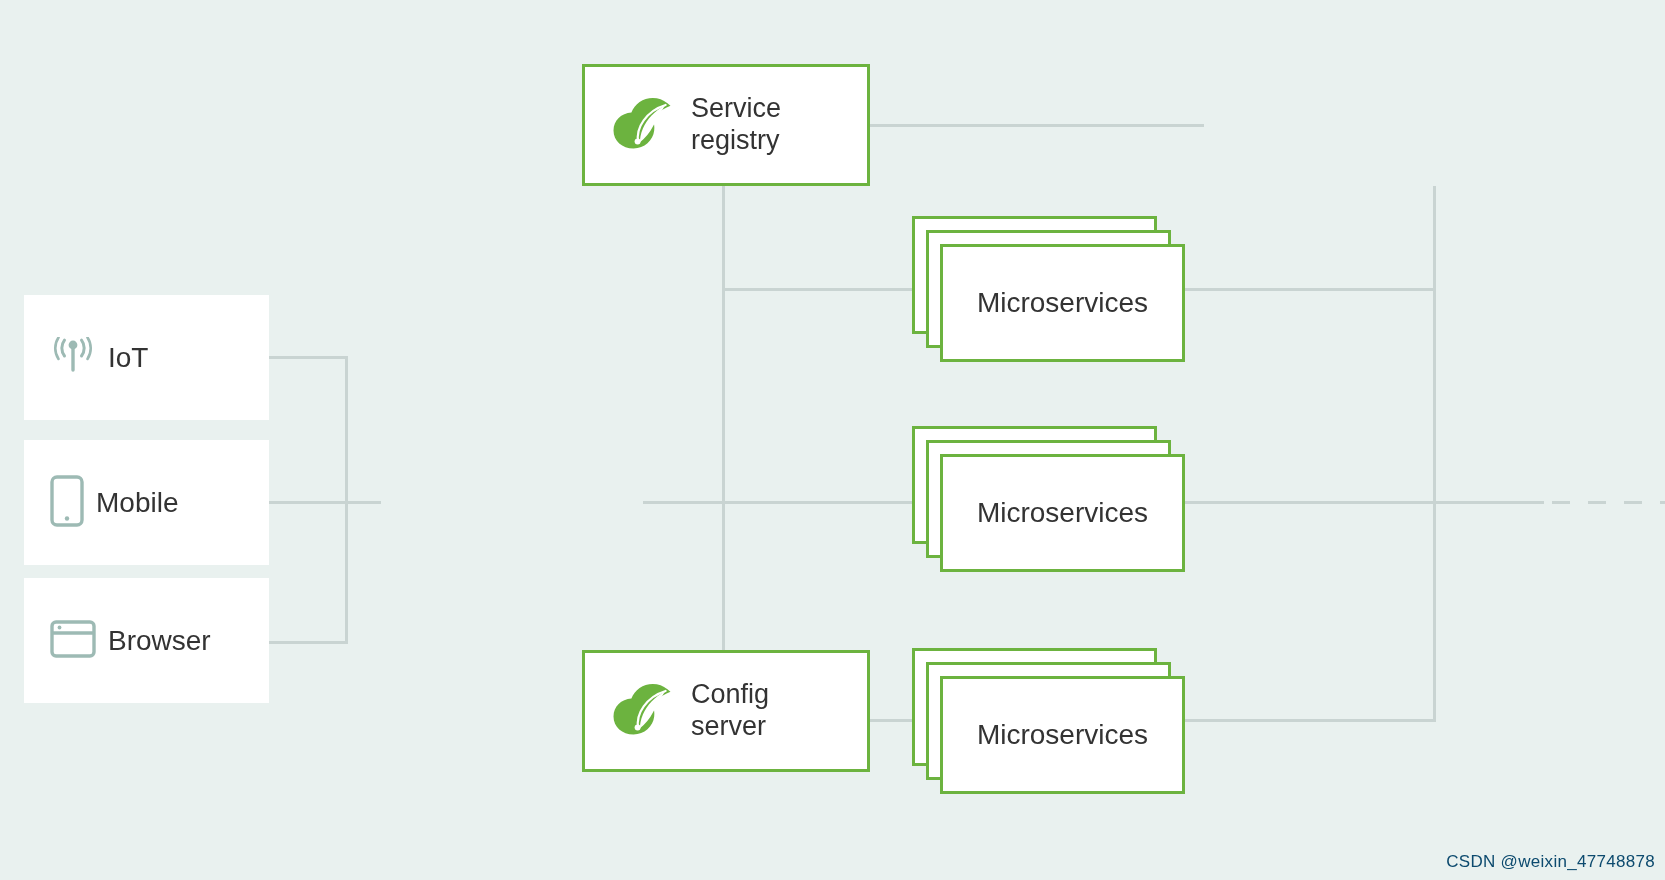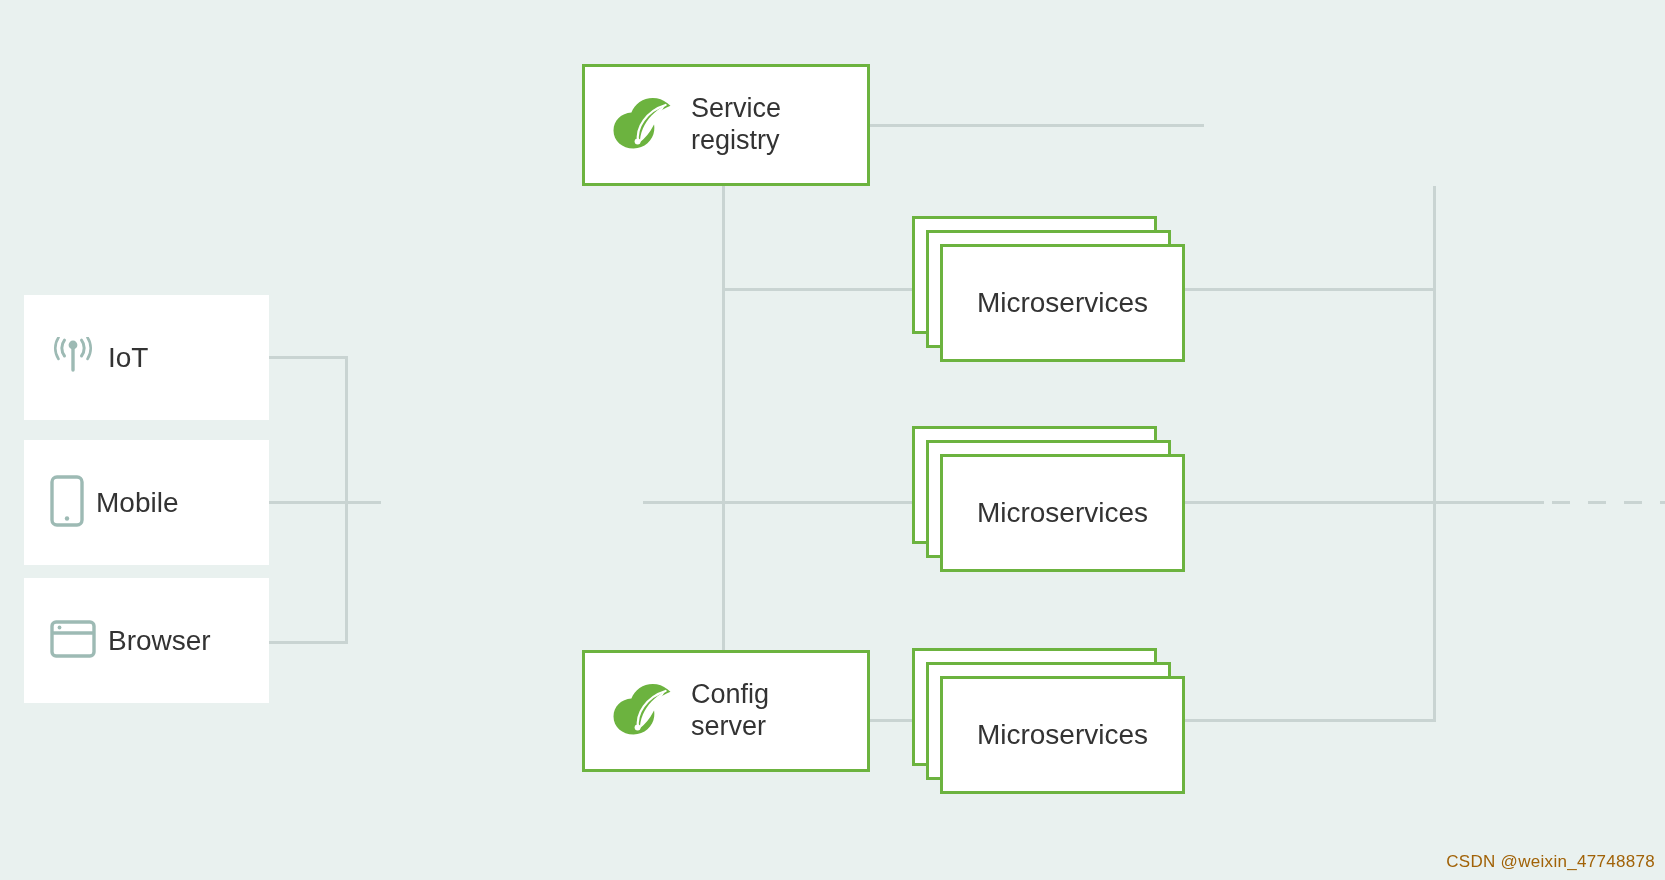--- a/index.html
+++ b/index.html
@@ -110,21 +110,21 @@
     font-size: 28px;
     text-align: center;
   }
 
   
   .watermark {
     position: absolute;
     right: 10px;
     bottom: 8px;
     font-size: 17px;
-    color: #a16207;
+    color: #0c4a6e;
     letter-spacing: 0.3px;
     font-family: "Liberation Sans", sans-serif;
   }
 </style>
 </head>
 <body>
 
 <div id="stage">
 
   <div class="line-h" style="left:269px; top:356px; width:79px;"></div>

